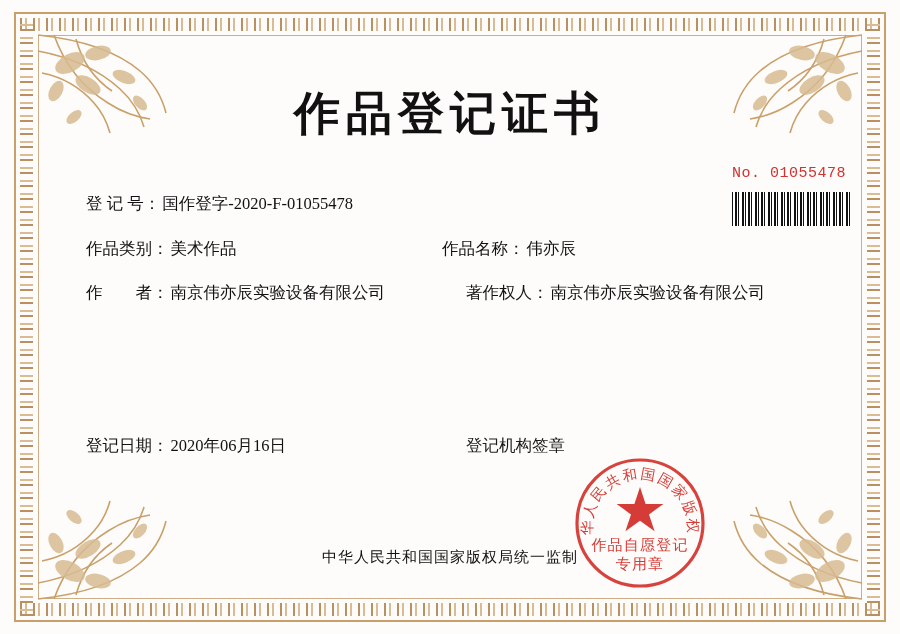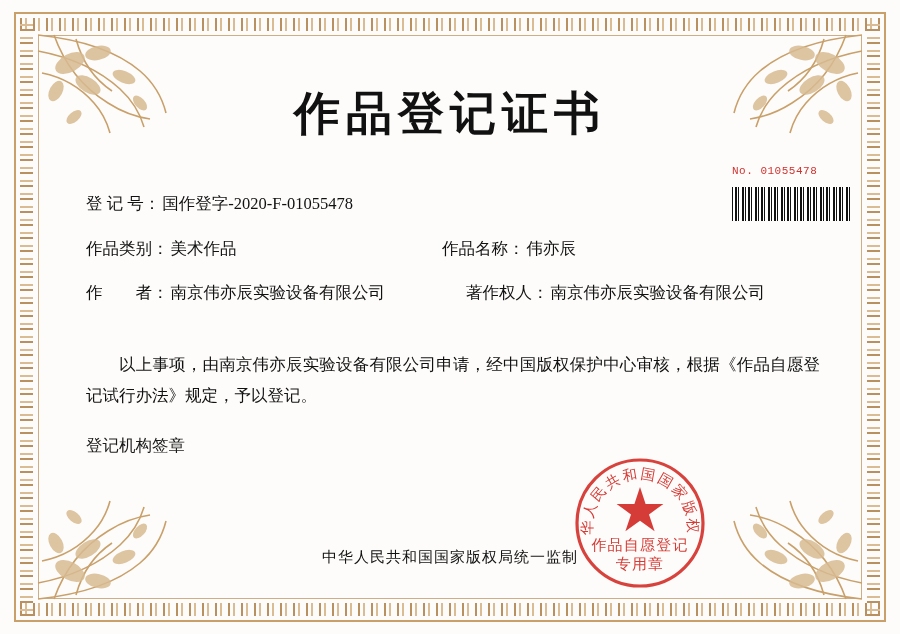--- a/index.html
+++ b/index.html
@@ -104,21 +104,21 @@
 
   .barcode-block {
     position: absolute;
     right: 8px;
     top: 130px;
     width: 122px;
     text-align: left;
   }
   .barcode-no {
     font-family: "Liberation Mono", monospace;
-    font-size: 11px;
+    font-size: 15px;
     color: #d0332f;
     letter-spacing: 0.5px;
     margin-bottom: 10px;
     white-space: nowrap;
   }
   .barcode-bars {
     height: 34px;
     width: 118px;
     background-image: repeating-linear-gradient(90deg,
       #111 0px, #111 1px, #fff 1px, #fff 3px,
@@ -335,23 +335,25 @@
         </div>
         <div class="field-col col-right">
           <span class="field-label">著作权人：</span>
           <span class="field-value">南京伟亦辰实验设备有限公司</span>
         </div>
       </div>
 
 
     </div>
 
-    <div class="body-text">以上事项，由南京伟亦辰实验设备有限公司申请，经中国版权保护中心审核，根据《作品自愿登记试行办法》规定，予以登记。</div>
 
     <div class="footer-row">
+      <div class="footer-left">
+        <span class="field-label">登记日期：</span><span class="field-value">2020年06月16日</span>
+      </div>
       <div class="footer-right">登记机构签章</div>
     </div>
 
     <div class="seal">
       <svg width="140" height="140" viewBox="0 0 140 140">
         <defs>
           <path id="sealArc" d="M 22,74 A 48,48 0 0 1 118,74"></path>
         </defs>
         <circle cx="70" cy="70" r="63" fill="none" stroke="#d4322c" stroke-width="3.2" opacity="0.92"></circle>
         <text font-family="'Liberation Serif', serif" font-size="14.5" fill="#d4322c" letter-spacing="2.2" opacity="0.95">

